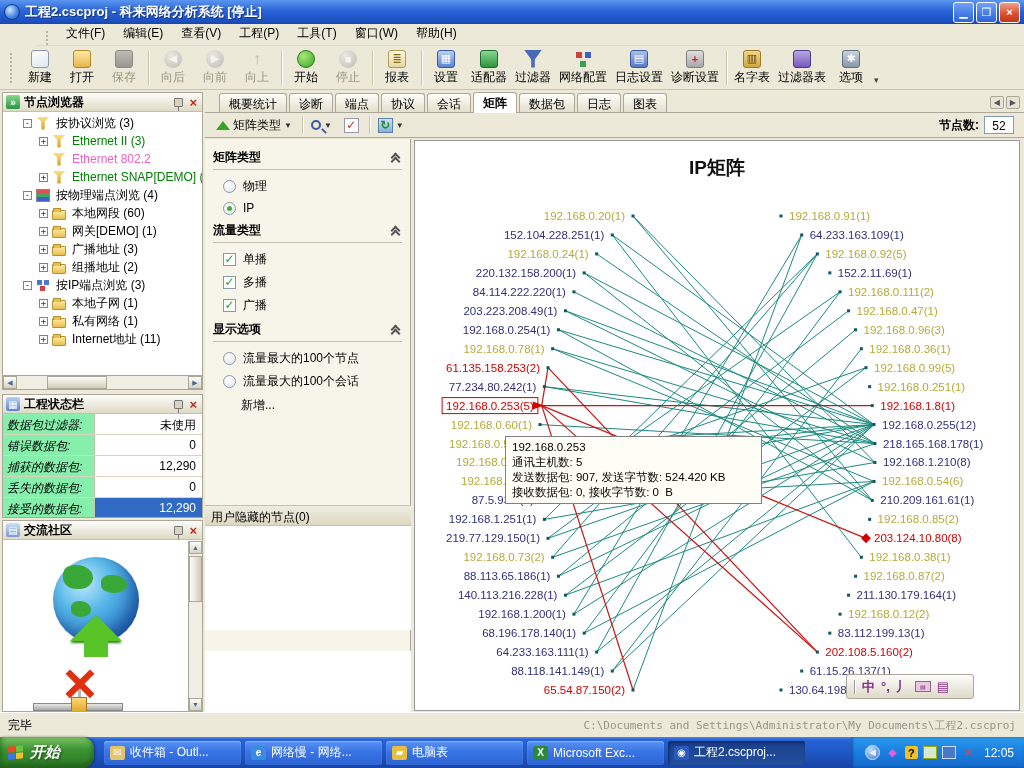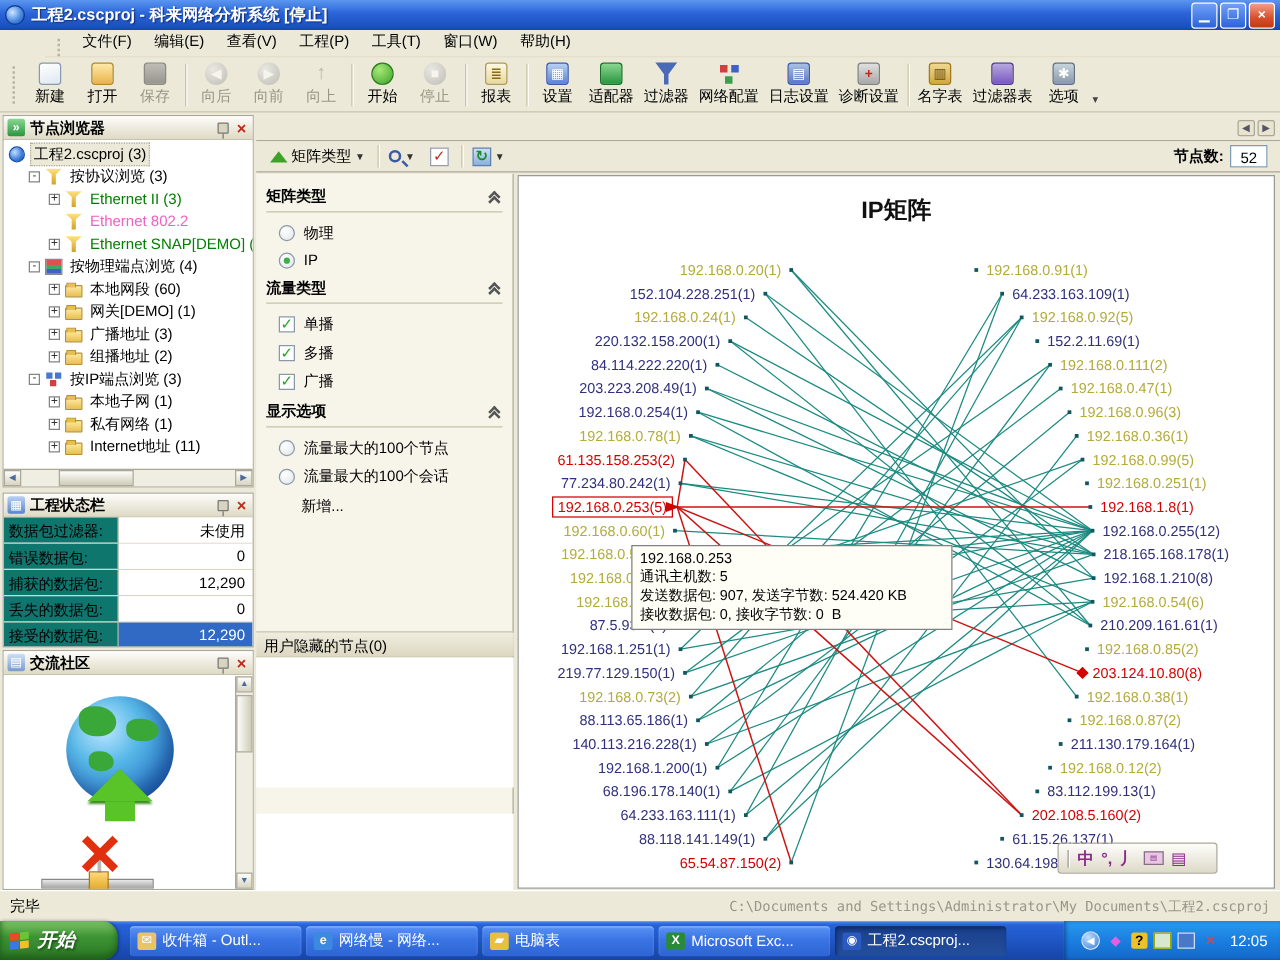--- a/index.html
+++ b/index.html
@@ -82,21 +82,21 @@
   .ti-folder{background:linear-gradient(180deg,#ffe9a0,#e8c050);border:1px solid #b89030;border-radius:1px;height:10px;margin-top:3px;}
   .ti-folder::before{content:'';position:absolute;left:0;top:-3px;width:6px;height:3px;background:#e8c050;border:1px solid #b89030;border-bottom:none;border-radius:1px 1px 0 0;}
   .hscroll{position:absolute;left:0;bottom:0;height:14px;right:0;background:#f0eee2;display:flex;border-top:1px solid #aca899;}
   .sbtn{width:14px;height:13px;background:linear-gradient(180deg,#fdfdfb,#d8d4c0);border:1px solid #aca899;
     font-size:7px;color:#4a6a9c;text-align:center;line-height:12px;}
   .hthumb{width:60px;height:13px;background:linear-gradient(180deg,#fdfdfb,#d0ccb8);border:1px solid #aca899;margin-left:30px;}
   .hs-sp{flex:1;}
 
   #proj-status{top:394px;height:124px;overflow:hidden;}
   .srow{display:flex;height:21px;border-bottom:1px solid #d8d4c0;font-size:12px;}
-  .srow .sl{width:92px;background:#0f766e;padding:3px 2px 0 4px;border-right:1px solid #c8c4ac;white-space:nowrap;}
+  .srow .sl{width:92px;background:#86efac;padding:3px 2px 0 4px;border-right:1px solid #c8c4ac;white-space:nowrap;font-style:italic;}
   .srow .svv{flex:1;text-align:right;padding:3px 6px 0 0;background:#fff;white-space:nowrap;}
   .srow.hl .svv{background:#316ac5;color:#fff;}
 
   #community{top:520px;height:192px;}
   #comm-body{position:absolute;top:20px;bottom:0;left:0;right:14px;background:#fff;overflow:hidden;}
   .vscroll{position:absolute;top:20px;bottom:0;right:0;width:14px;background:#f0eee2;border-left:1px solid #aca899;}
   .vscroll .sbtn{width:13px;}
   .vthumb{width:13px;height:46px;background:linear-gradient(90deg,#fdfdfb,#d0ccb8);border:1px solid #aca899;margin-top:2px;}
   .globe-art{position:relative;width:86px;height:86px;margin:16px auto 0;border-radius:50%;
     background:radial-gradient(circle at 35% 30%,#bfe8ff 0%,#58b8e8 35%,#2878c8 75%,#1a5aa8);box-shadow:inset -6px -8px 14px rgba(0,0,60,.3);}
@@ -305,24 +305,20 @@
 
   <div class="panel" id="node-browser">
     <div class="panel-h">
       <div class="ph-icon" style="background:linear-gradient(180deg,#8ad890,#2a9440);">»</div>
       <span>节点浏览器</span>
       <div class="ph-spacer"></div>
       <div class="pin"></div>
       <div class="xclose">×</div>
     </div>
     <div id="tree">
-        <div class="trow sel" style="padding-left: 4px;">
-          <div class="ti ti-globe"></div>
-          <span class="tlabel" style="color: rgb(0, 0, 0);">工程2.cscproj (3)</span>
-        </div>
         <div class="trow" style="padding-left: 20px;">
           <div class="expander">-</div>
           <div class="ti ti-proto"></div>
           <span class="tlabel" style="color: rgb(0, 0, 0);">按协议浏览 (3)</span>
         </div>
         <div class="trow" style="padding-left: 36px;">
           <div class="expander">+</div>
           <div class="ti ti-proto"></div>
           <span class="tlabel" style="color: rgb(0, 128, 0);">Ethernet II (3)</span>
         </div>
@@ -446,20 +442,31 @@
       </div>
     </div>
     <div class="vscroll">
       <div class="sbtn">▲</div>
       <div class="vthumb"></div>
       <div class="sbtn" style="position:absolute;bottom:0;">▼</div>
     </div>
   </div>
 
   <div id="tabbar">
+    <div id="tabs" style="display:flex;align-items:flex-end;">
+        <div class="tab">概要统计</div>
+        <div class="tab">诊断</div>
+        <div class="tab">端点</div>
+        <div class="tab">协议</div>
+        <div class="tab">会话</div>
+        <div class="tab active">矩阵</div>
+        <div class="tab">数据包</div>
+        <div class="tab">日志</div>
+        <div class="tab">图表</div>
+      </div>
     <div id="tab-arrows">
       <span>◀</span>
       <span>▶</span>
     </div>
   </div>
 
   <div id="subtoolbar">
     <div class="stb">
       <div class="mtype-ic"></div>
       <span>矩阵类型</span>

